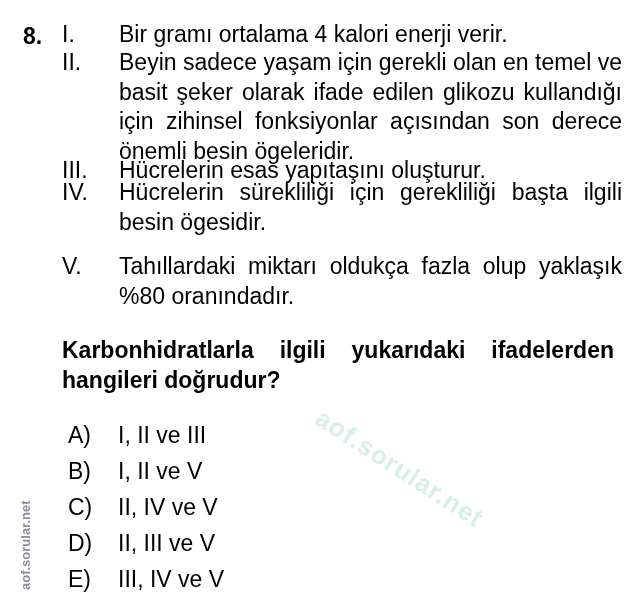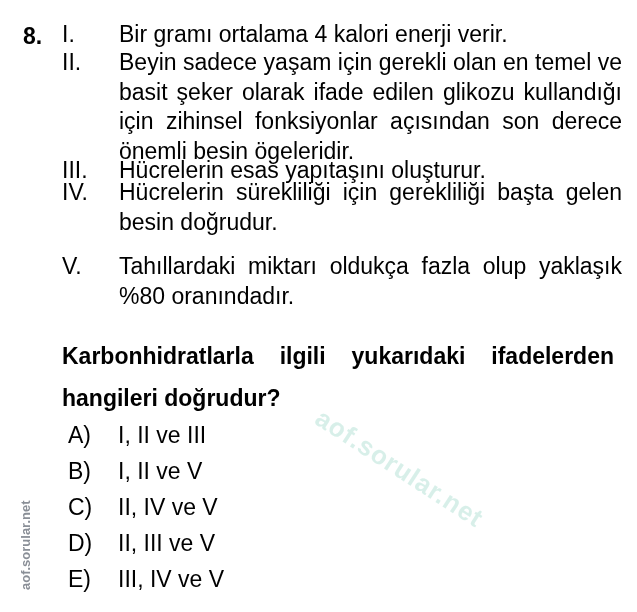--- a/index.html
+++ b/index.html
@@ -17,21 +17,21 @@
   }
   .item .roman {
     position: absolute; left: 0; top: 0; width: 42px;
   }
   .item .text {
     display: block; margin-left: 57px; text-align: justify;
     text-align-last: left;
   }
   .prompt {
     position: absolute; left: 62px; top: 335px; width: 552px;
-    font-size: 23px; font-weight: bold; line-height: 42px;
+    font-size: 23px; font-weight: bold; line-height: 30px;
     text-align: justify;
   }
   .options { position: absolute; left: 68px; top: 417px; }
   .opt {
     position: relative; height: 36px; font-size: 23px; line-height: 36px;
   }
   .opt .letter { position: absolute; left: 0; top: 0; }
   .opt .val { position: absolute; left: 50px; top: 0; white-space: nowrap; text-align: right; }
   .wm-diag {
     position: absolute; left: 318px; top: 400px;
@@ -61,21 +61,21 @@
   <span class="text">Beyin sadece yaşam için gerekli olan en temel ve basit şeker olarak ifade edilen glikozu kullandığı için zihinsel fonksiyonlar açısından son derece önemli besin ögeleridir.</span>
 </div>
 
 <div class="item" style="top:156px;">
   <span class="roman">III.</span>
   <span class="text">Hücrelerin esas yapıtaşını oluşturur.</span>
 </div>
 
 <div class="item" style="top:178px;">
   <span class="roman">IV.</span>
-  <span class="text">Hücrelerin sürekliliği için gerekliliği başta gelen besin doğrudur.</span>
+  <span class="text">Hücrelerin sürekliliği için gerekliliği başta ilgili besin ögesidir.</span>
 </div>
 
 <div class="item" style="top:252px;">
   <span class="roman">V.</span>
   <span class="text">Tahıllardaki miktarı oldukça fazla olup yaklaşık %80 oranındadır.</span>
 </div>
 
 <div class="prompt">Karbonhidratlarla ilgili yukarıdaki ifadelerden hangileri doğrudur?</div>
 
 <div class="options">

